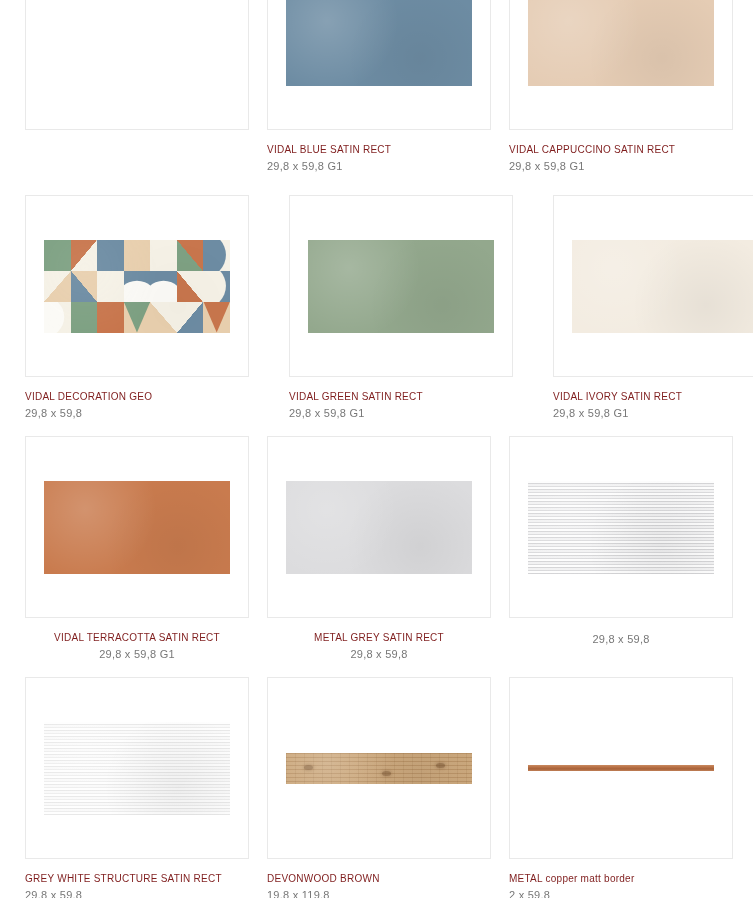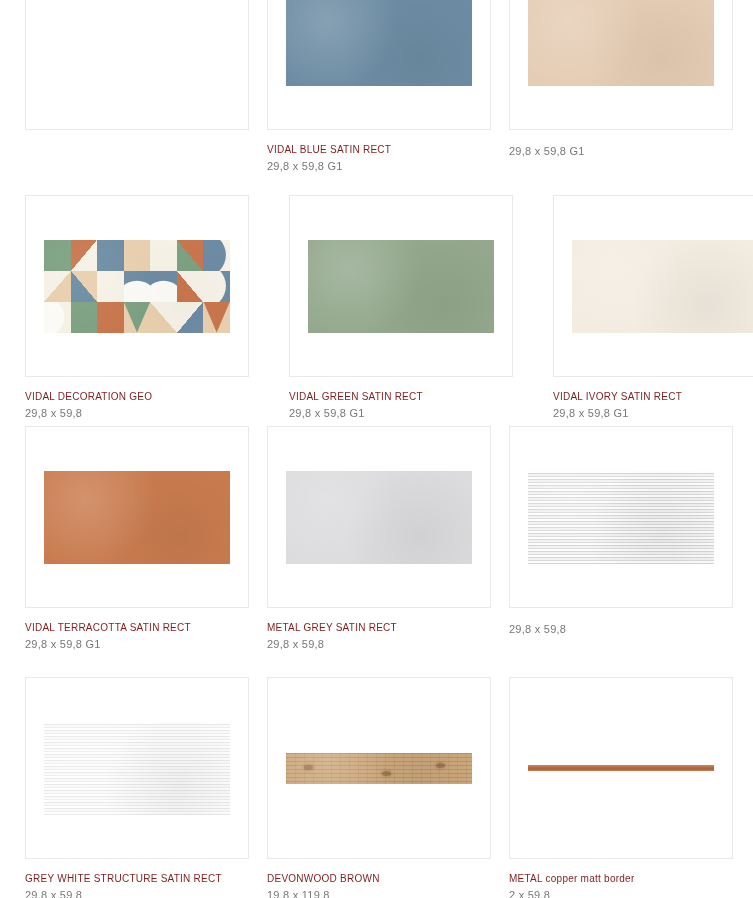--- a/index.html
+++ b/index.html
@@ -179,20 +179,21 @@
         <div class="meta">
           <div class="p-name">VIDAL BLUE SATIN RECT</div>
           <div class="p-size">29,8 x 59,8 G1</div>
         </div>
       </div>
       <div class="product">
         <div class="thumb-box">
           <div class="tile plain-rect" style="background: rgb(229, 204, 180);"></div>
         </div>
         <div class="meta">
+          <div class="p-name">VIDAL CAPPUCCINO SATIN RECT</div>
           <div class="p-size">29,8 x 59,8 G1</div>
         </div>
       </div>
     </div>
     <div class="row" style="position: absolute; top: 195px; left: 0px; gap: 40px;">
       <div class="product">
         <div class="thumb-box">
           <div class="tile geo">
             <div class="cell" style="background: rgb(126, 161, 131);"></div>
             <div class="cell" style="background: rgb(200, 118, 77);">
@@ -262,21 +263,21 @@
       <div class="product">
         <div class="thumb-box">
           <div class="tile plain-rect" style="background: rgb(243, 236, 225);"></div>
         </div>
         <div class="meta">
           <div class="p-name">VIDAL IVORY SATIN RECT</div>
           <div class="p-size">29,8 x 59,8 G1</div>
         </div>
       </div>
     </div>
-    <div class="row" style="position: absolute; top: 426px; left: 0px;">
+    <div class="row" style="position: absolute; top: 436px; left: 0px; text-align: center;">
       <div class="product">
         <div class="thumb-box">
           <div class="tile plain-rect" style="background: rgb(201, 123, 78);"></div>
         </div>
         <div class="meta">
           <div class="p-name">VIDAL TERRACOTTA SATIN RECT</div>
           <div class="p-size">29,8 x 59,8 G1</div>
         </div>
       </div>
       <div class="product">

